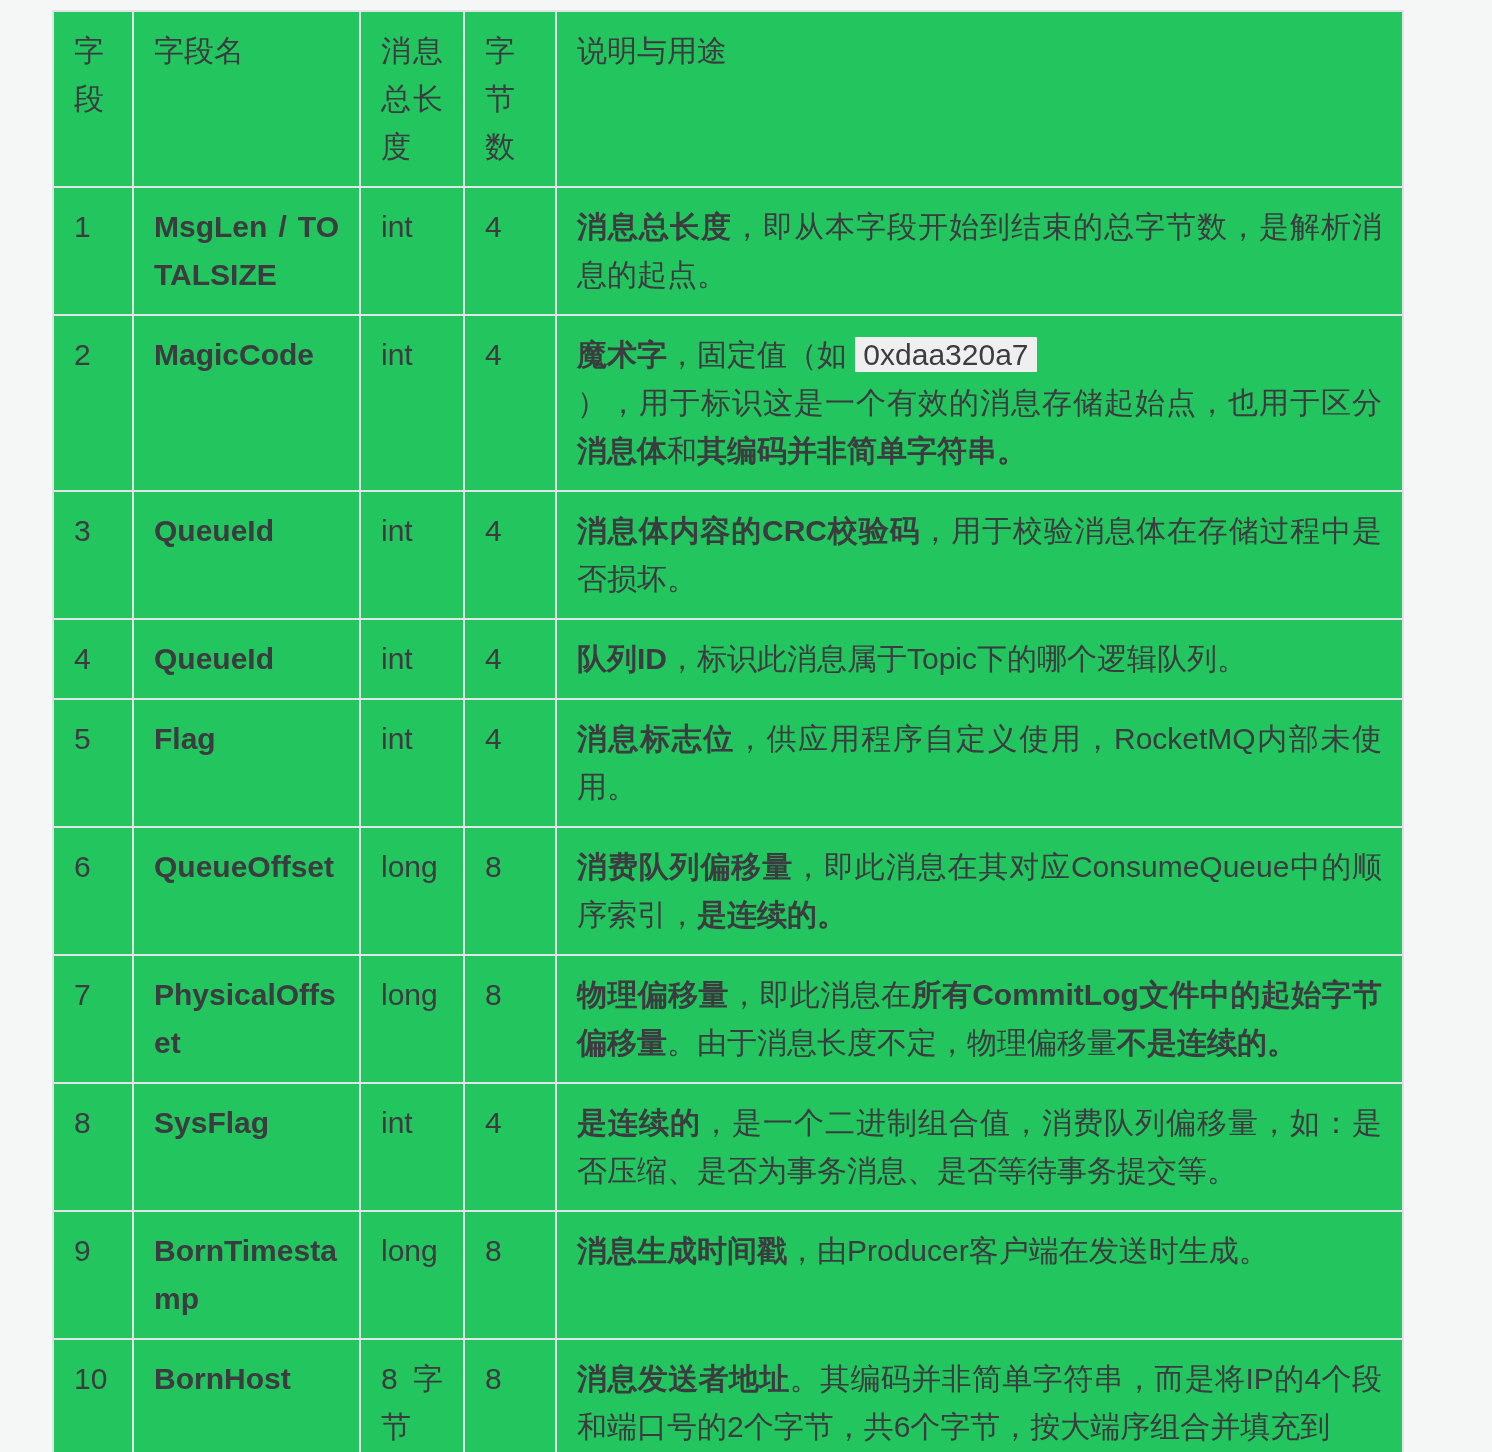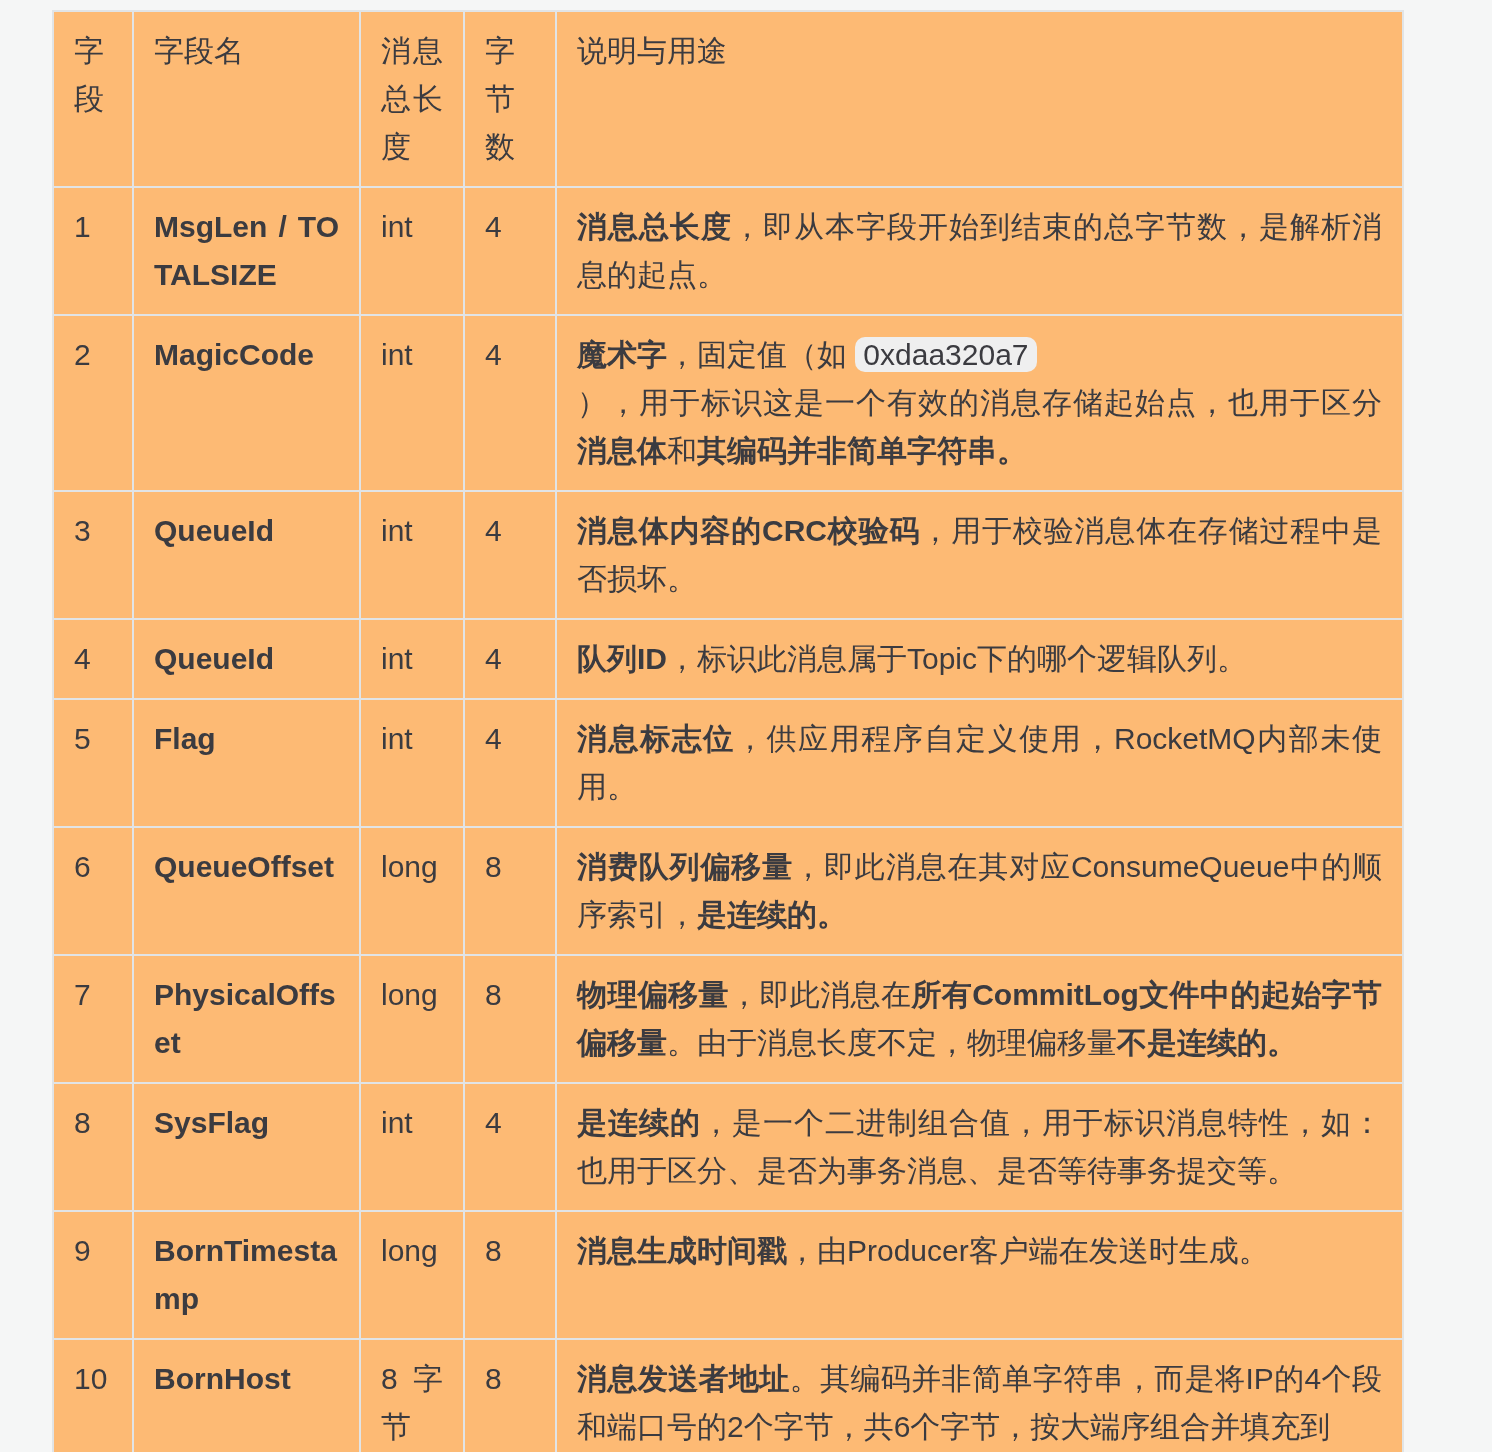--- a/index.html
+++ b/index.html
@@ -23,21 +23,21 @@
     position: absolute;
     left: 52px;
     top: 10px;
     width: 1352px;
     border-collapse: collapse;
     table-layout: fixed;
   }
   .doc-table th,
   .doc-table td {
     border: 2px solid #e1e4e6;
-    background: #fdba74;
+    background: #22c55e;
     vertical-align: top;
     padding: 15px 20px;
     font-size: 30px;
     line-height: 48px;
     color: #3b3b40;
     font-weight: 400;
     text-align: justify;
     overflow-wrap: break-word;
   }
   .doc-table th {
@@ -46,21 +46,21 @@
   td.c-name {
     font-weight: 700;
     word-break: break-all;
   }
   td.c-desc .b {
     font-weight: 700;
   }
   td.c-desc code {
     font-family: inherit;
     background: #efefef;
-    border-radius: 10px;
+    border-radius: 1px;
     padding: 1px 8px;
   }
 </style>
 </head>
 <body>
 
 <div class="page">
   <table class="doc-table">
     <colgroup>
       <col style="width:80px">
@@ -136,21 +136,21 @@
     <td class="c-name">PhysicalOffset</td>
     <td class="c-type">long</td>
     <td class="c-bytes">8</td>
     <td class="c-desc"><span class="b">物理偏移量</span><span>，即此消息在</span><span class="b">所有CommitLog文件中的起始字节偏移量</span><span>。由于消息长度不定，物理偏移量</span><span class="b">不是连续的。</span></td>
   </tr>
         <tr>
     <td class="c-idx">8</td>
     <td class="c-name">SysFlag</td>
     <td class="c-type">int</td>
     <td class="c-bytes">4</td>
-    <td class="c-desc"><span class="b">是连续的</span><span>，是一个二进制组合值，用于标识消息特性，如：也用于区分、是否为事务消息、是否等待事务提交等。</span></td>
+    <td class="c-desc"><span class="b">是连续的</span><span>，是一个二进制组合值，消费队列偏移量，如：是否压缩、是否为事务消息、是否等待事务提交等。</span></td>
   </tr>
         <tr>
     <td class="c-idx">9</td>
     <td class="c-name">BornTimestamp</td>
     <td class="c-type">long</td>
     <td class="c-bytes">8</td>
     <td class="c-desc"><span class="b">消息生成时间戳</span><span>，由Producer客户端在发送时生成。</span></td>
   </tr>
         <tr>
     <td class="c-idx">10</td>

